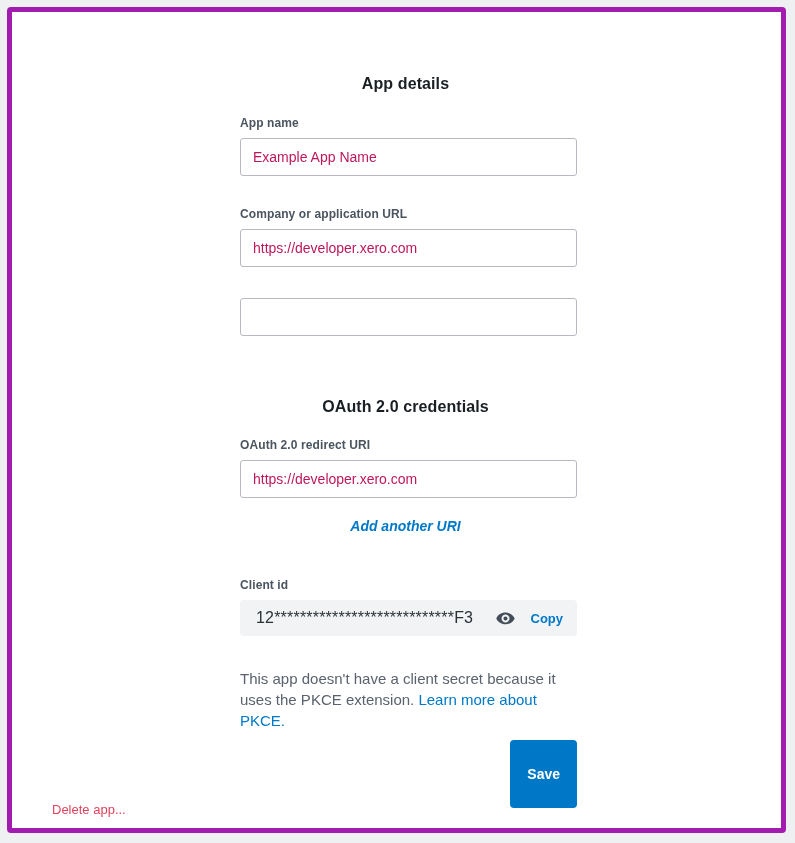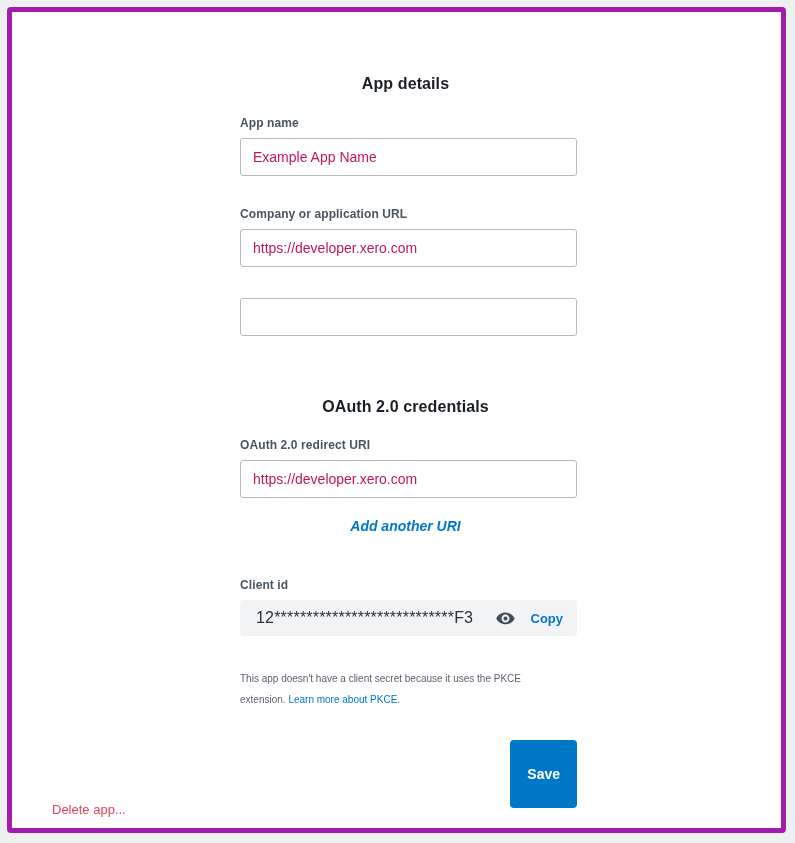--- a/index.html
+++ b/index.html
@@ -139,21 +139,21 @@
   .copy-link {
     flex: 0 0 auto;
     font-size: 13px;
     font-weight: bold;
   }
   .pkce-note {
     position: absolute;
     left: 7px;
     top: 656px;
     width: 320px;
-    font-size: 10px;
+    font-size: 15px;
     line-height: 21px;
     color: #5a636d;
   }
   .save-wrap {
     position: absolute;
     left: 7px;
     top: 728px;
     width: 337px;
     text-align: right;
   }

